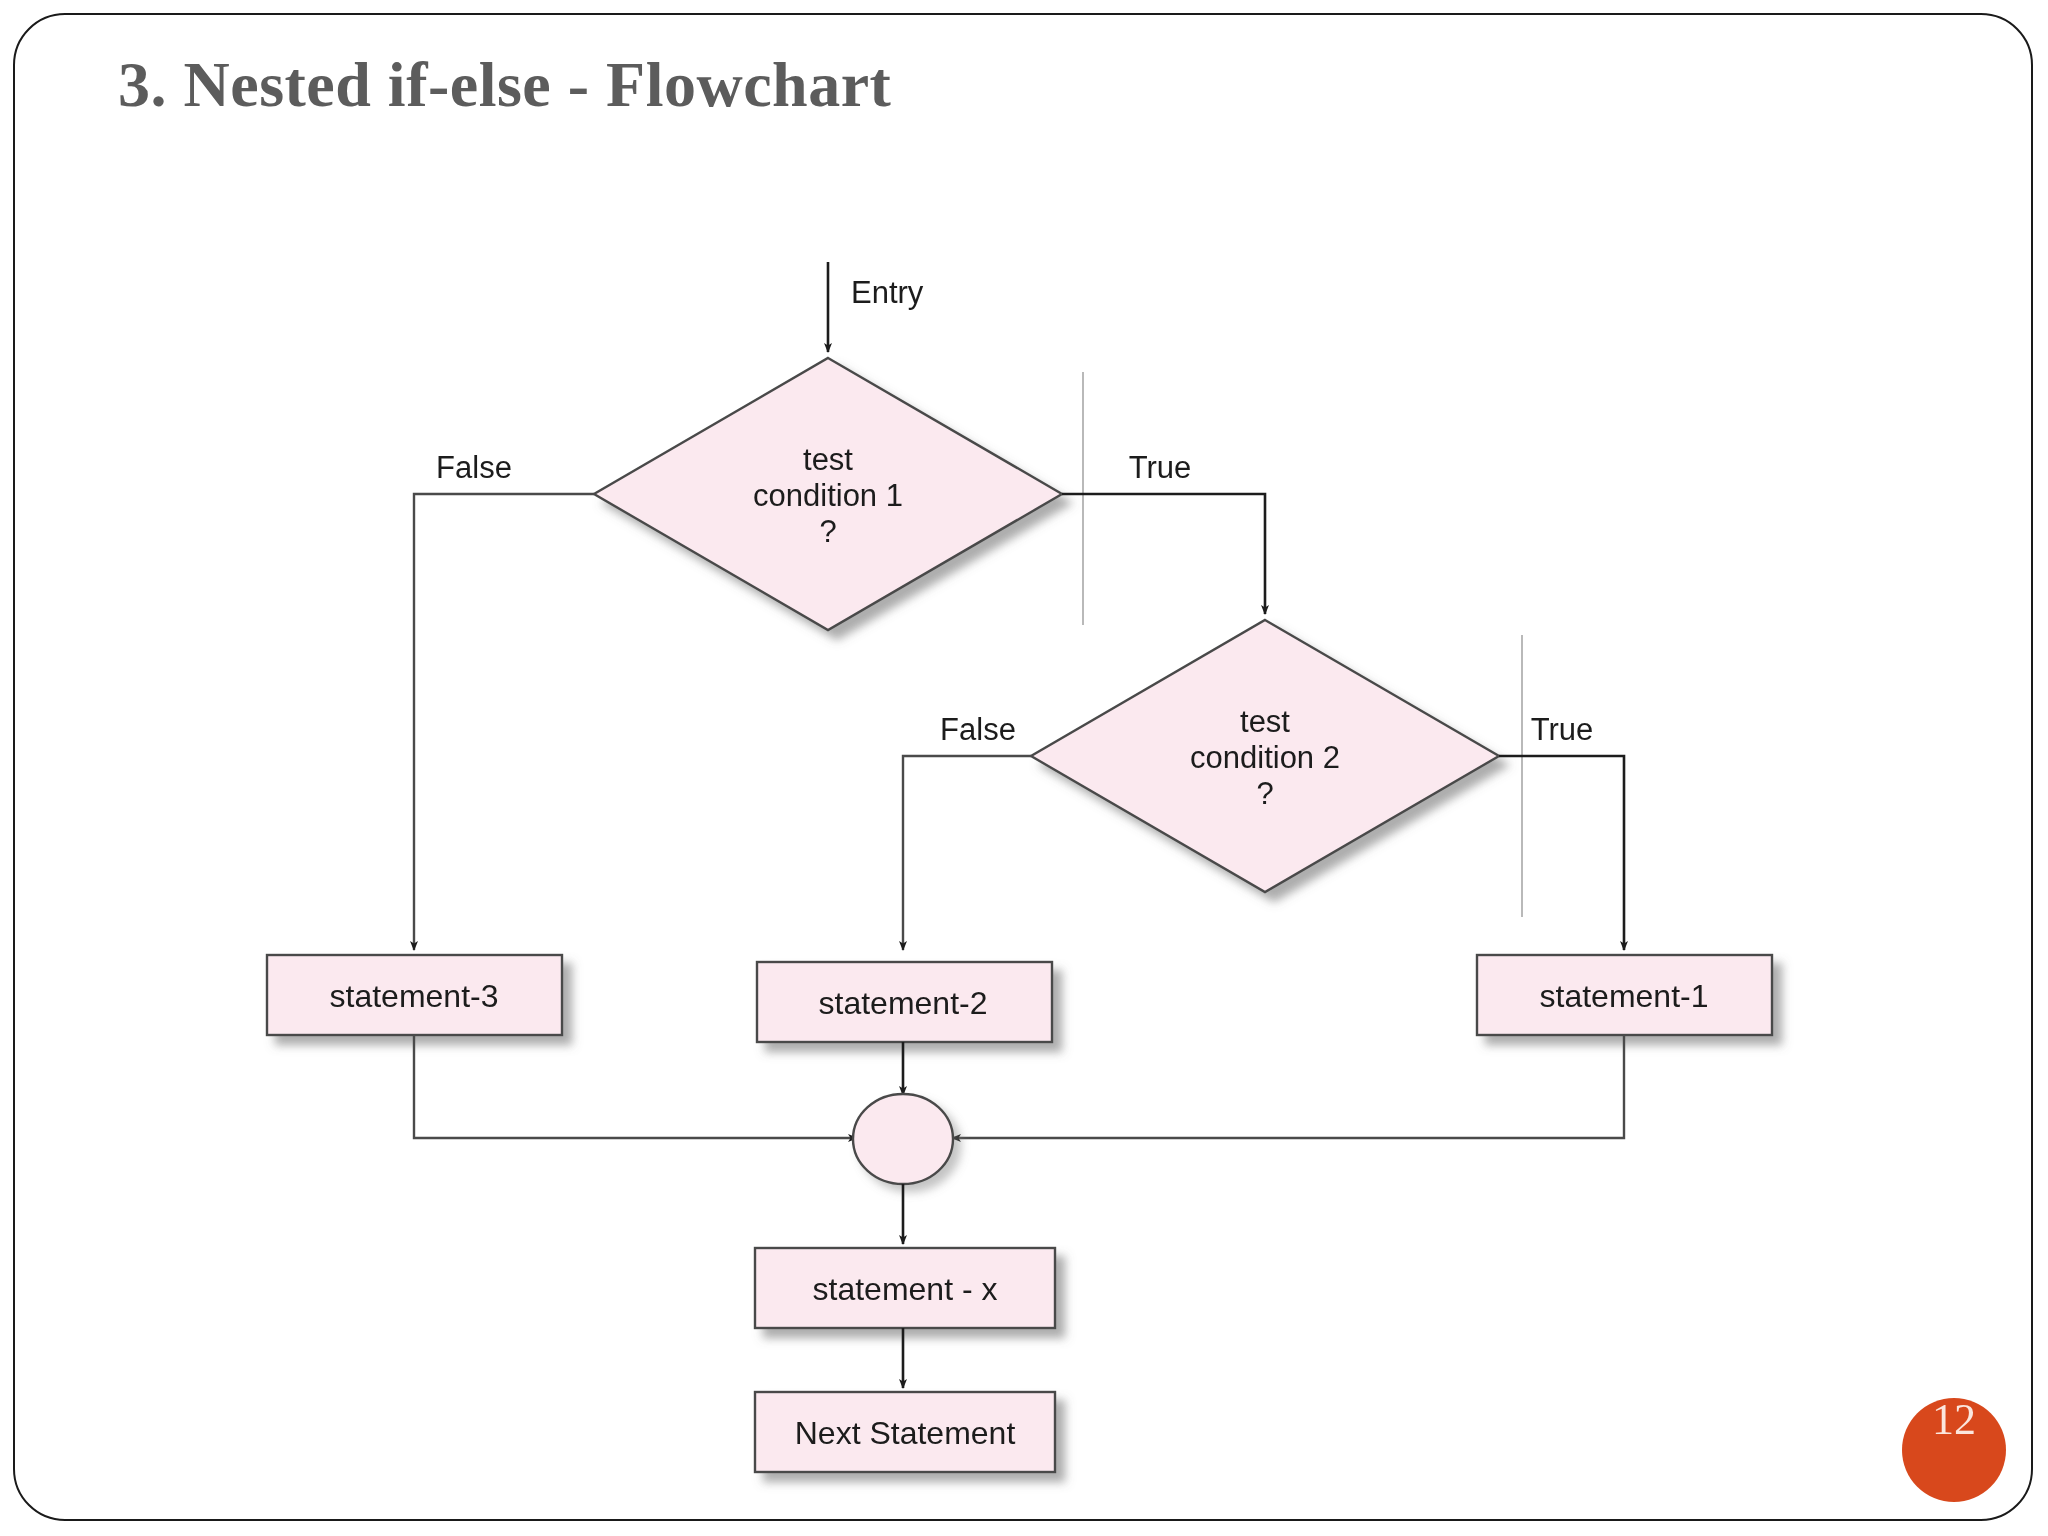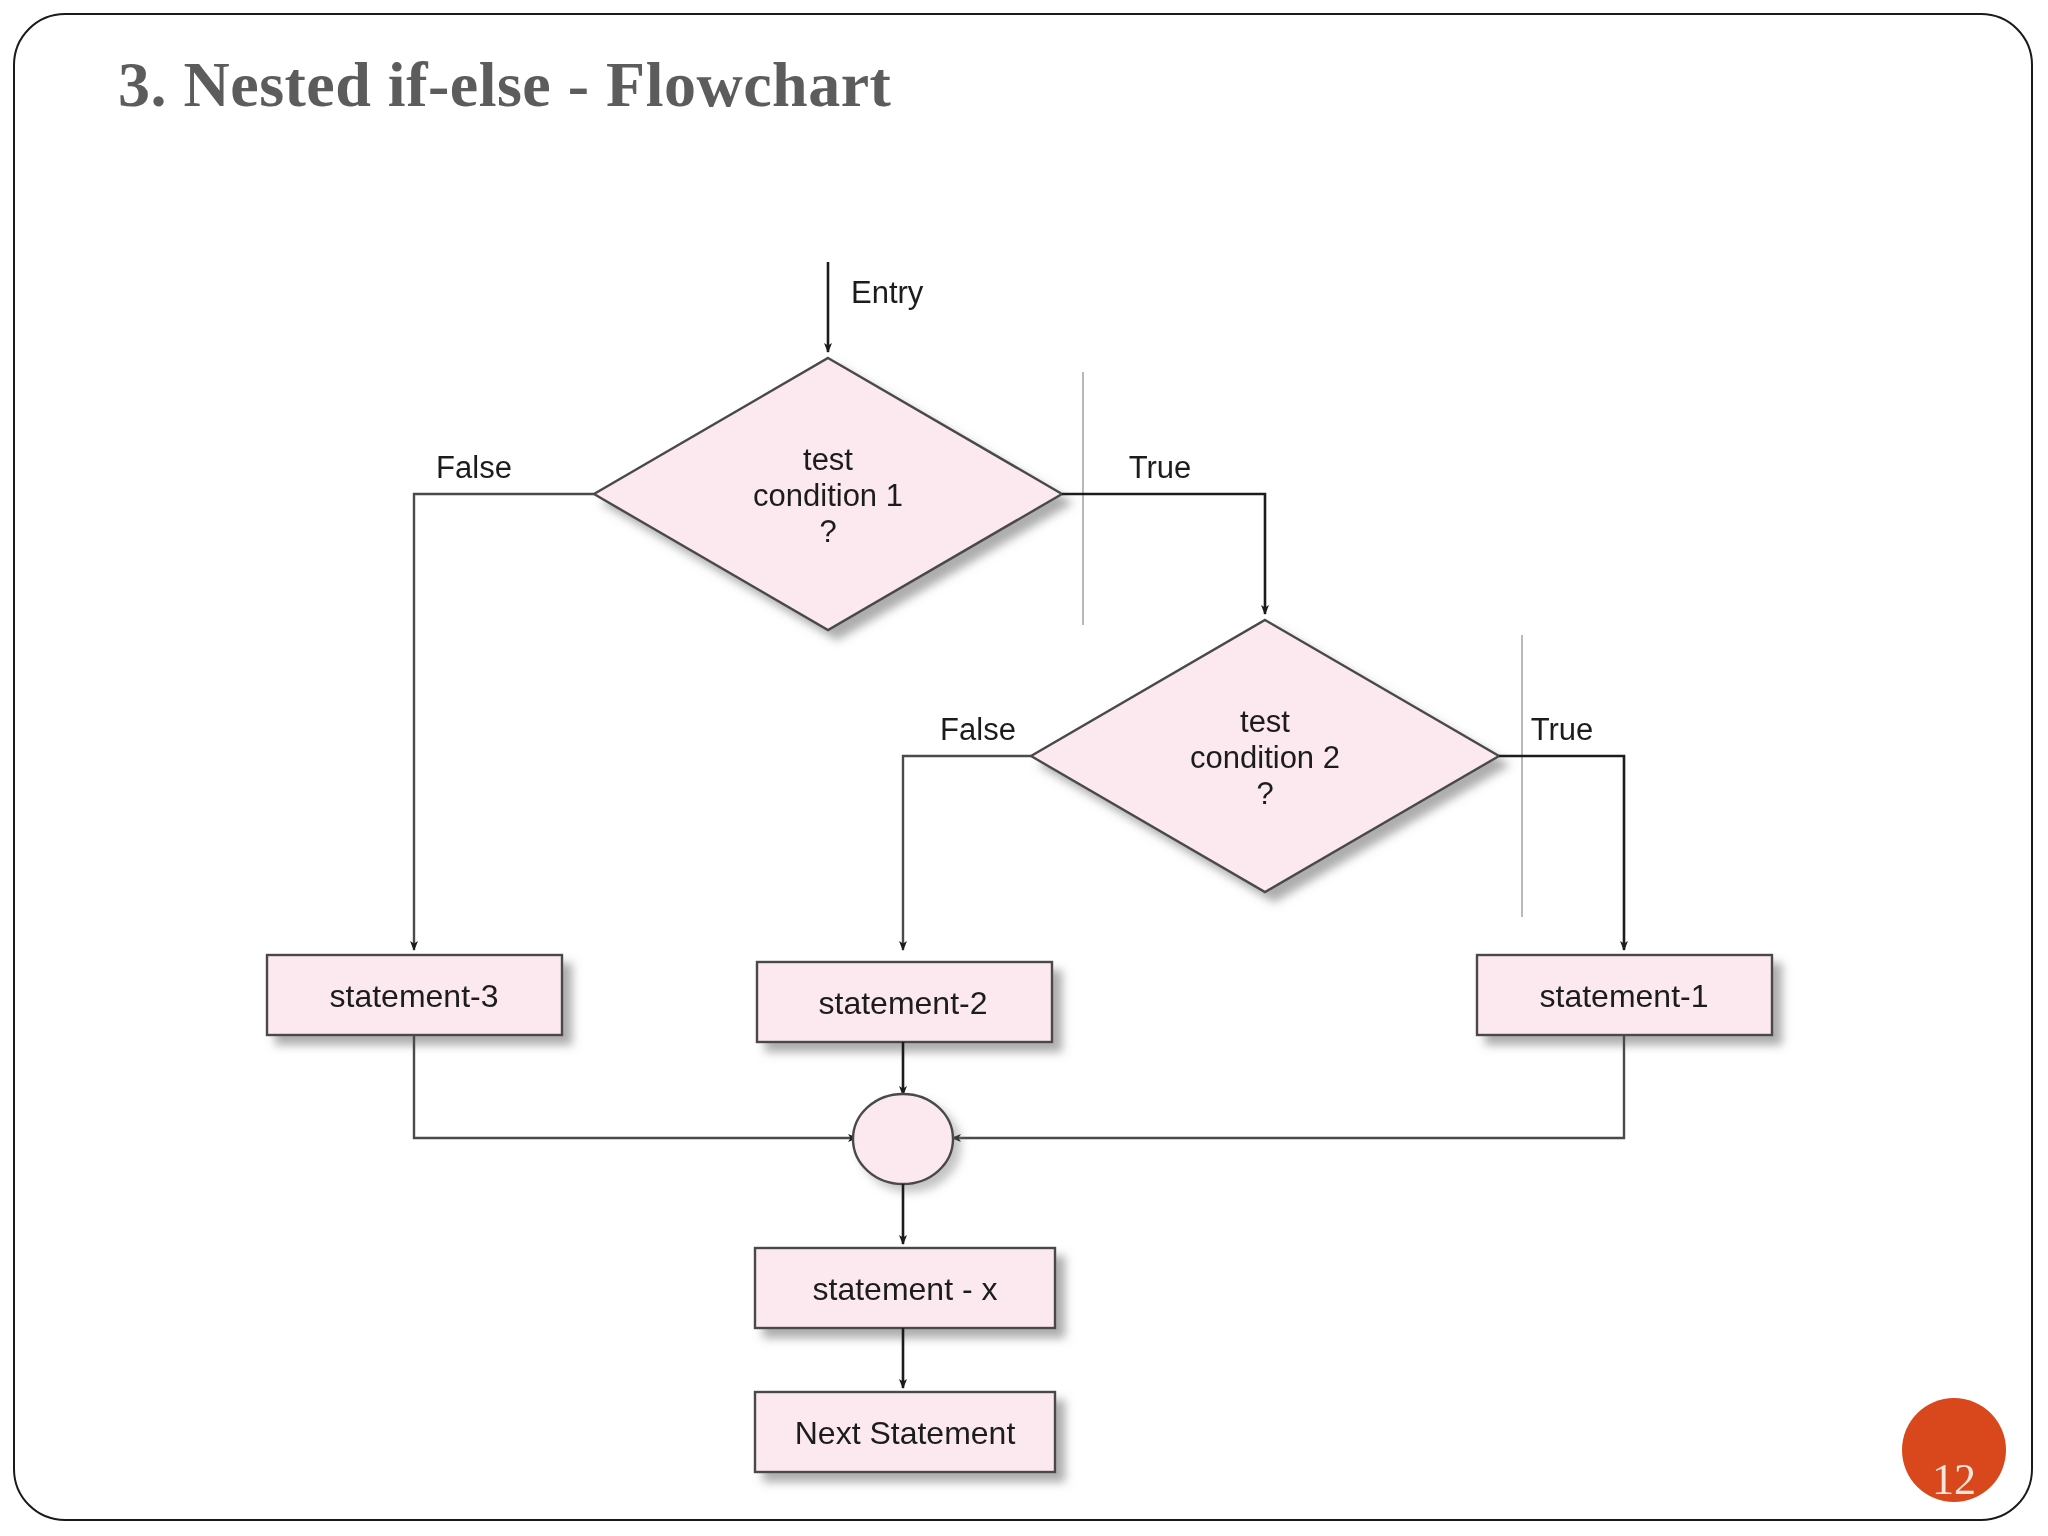--- a/index.html
+++ b/index.html
@@ -56,21 +56,21 @@
   }
   #page-badge {
     position: absolute;
     left: 1902px;
     top: 1398px;
     width: 104px;
     height: 104px;
     border-radius: 50%;
     background: #D8481C;
     display: flex;
-    align-items: flex-end;
+    align-items: flex-start;
     justify-content: center;
   }
   #page-badge span {
     font-family: "Liberation Serif", serif;
     font-size: 44px;
     color: #fbe6dd;
     line-height: 1;
   }
 </style>
 </head>

